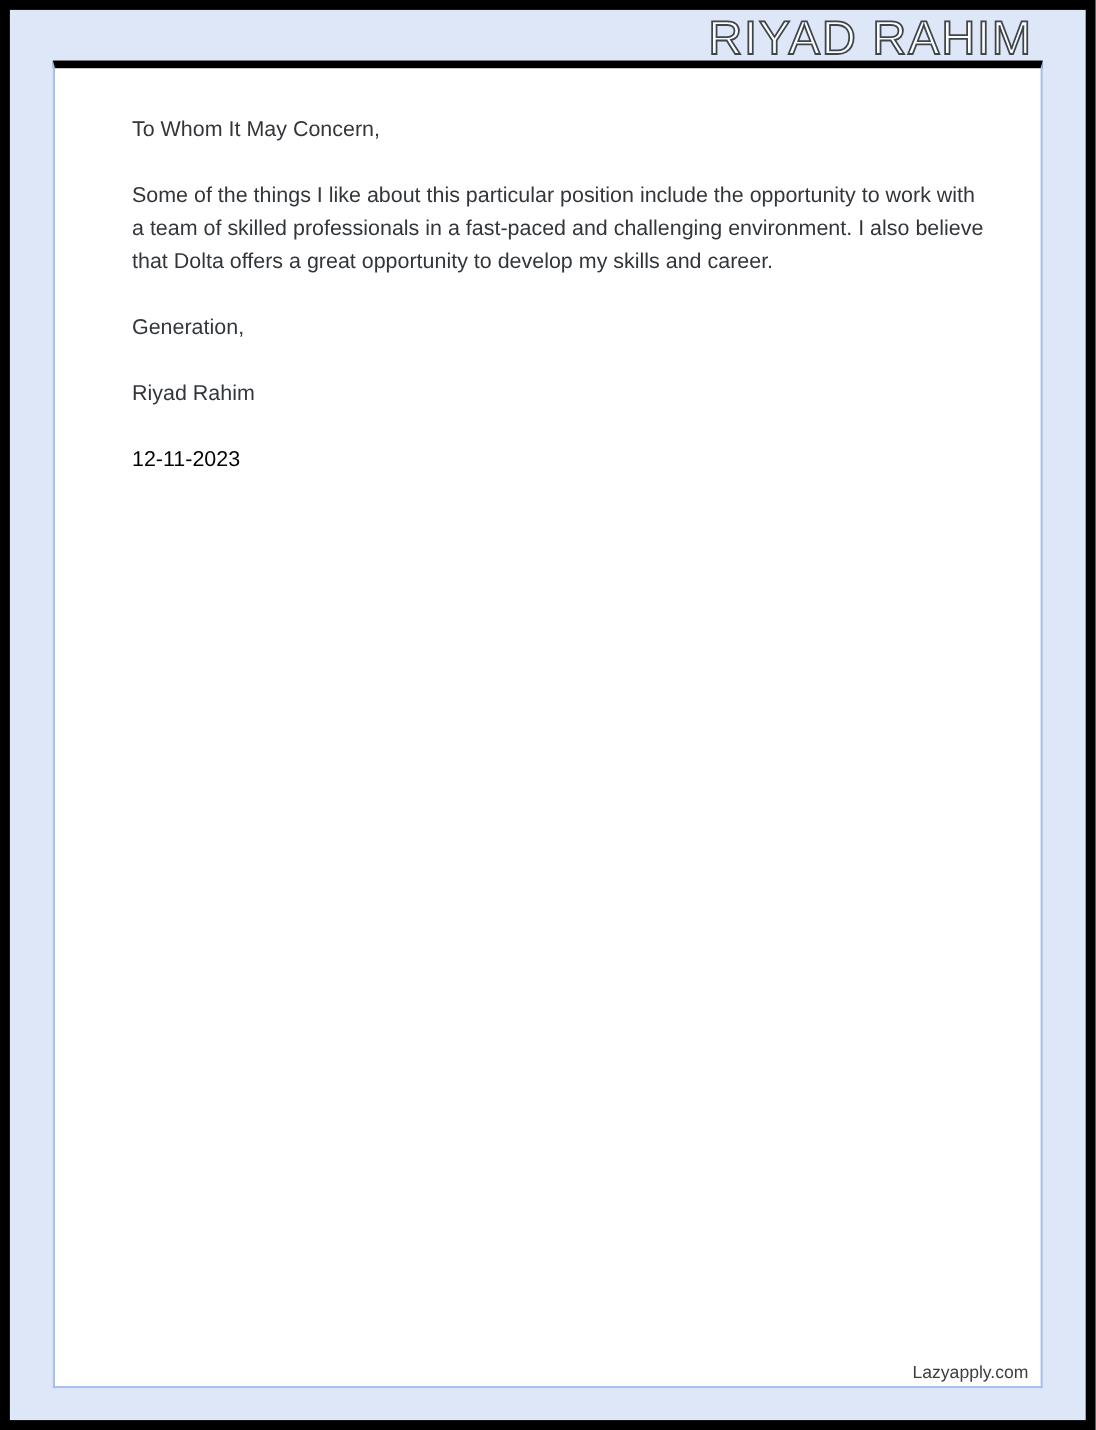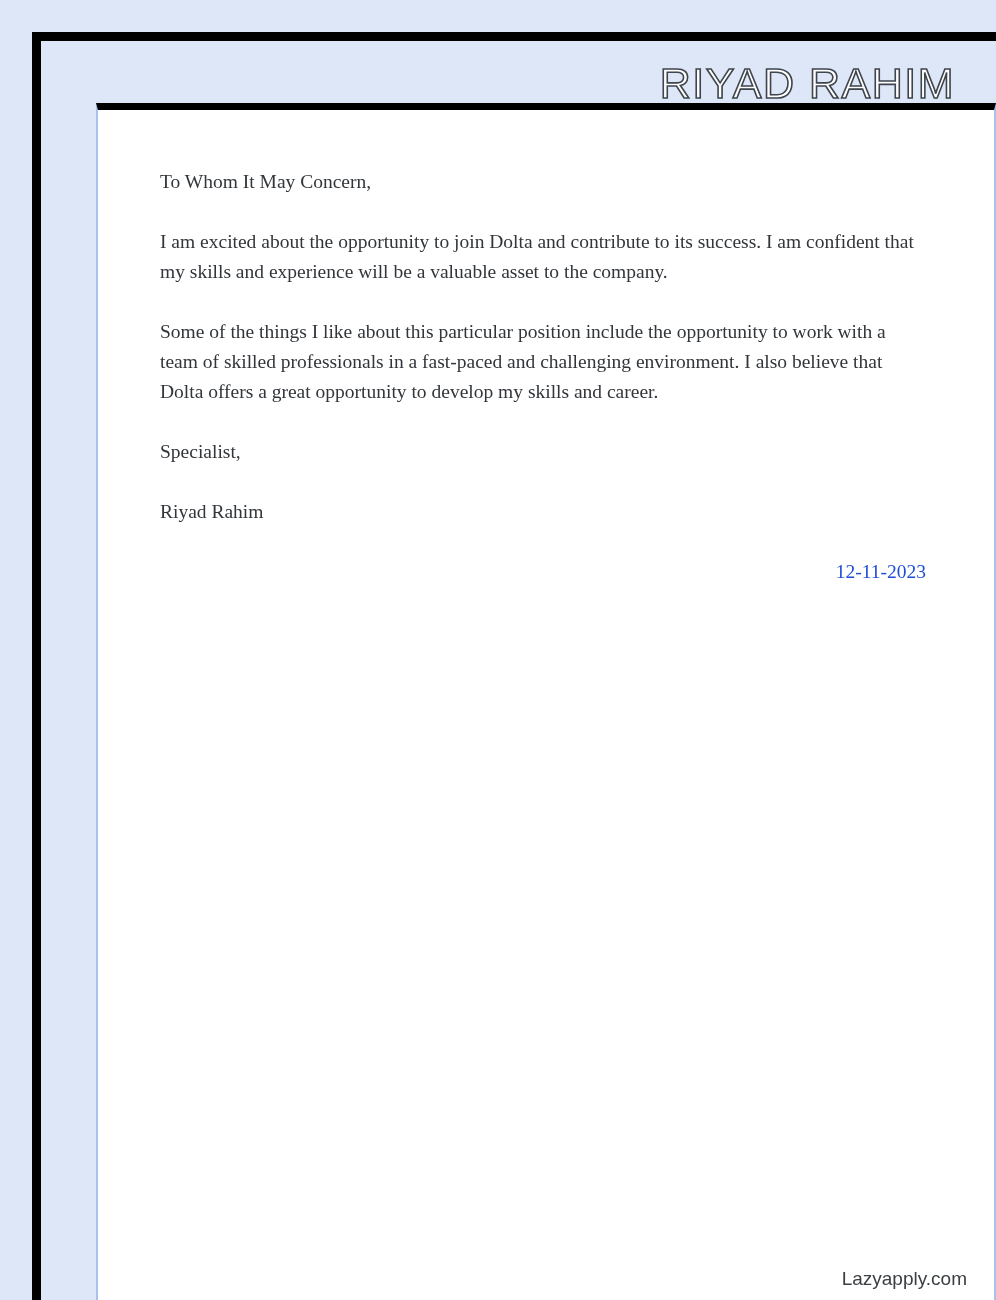--- a/index.html
+++ b/index.html
@@ -1,15 +1,15 @@
 <!DOCTYPE html>
 <html><head>
 <meta charset="utf-8">
 <style>
-  * { margin: 16px; padding: 0; box-sizing: border-box; }
+  * { margin: 0; padding: 0; box-sizing: border-box; }
   html, body { width: 996px; height: 1300px; }
   body {
     position: relative;
     background: #dee7f8;
     border: 9px solid #000;
     font-family: "Liberation Sans", sans-serif;
     overflow: hidden;
   }
   .header-name {
     position: absolute;
@@ -27,59 +27,56 @@
     position: absolute;
     left: 39px;
     top: 46px;
     width: 900px;
     height: 1207px;
     background: #ffffff;
     border: 2px solid #a9c0ec;
     border-top: 7px solid #000000;
   }
   .letter-content {
-    padding: 41px 52px 0 46px;
+    padding: 41px 52px 0 70px;
     font-size: 19.5px;
     line-height: 30px;
     color: #32363a;
-    font-family: Liberation Serif, serif;
   }
   .letter-content p { margin: 0 0 30px 0; }
   .salutation { margin-bottom: 30px; }
   .closing { margin-bottom: 30px; }
   .signature { margin-bottom: 10px; }
   .date {
-    color: #1d4ed8;
-    text-align: right;
+    color: #000000;
   }
   .watermark {
     position: absolute;
     right: 11px;
     bottom: 2px;
-    font-size: 19px;
+    font-size: 16px;
     color: #3c4043;
   }
 </style>
 </head>
 <body>
 
 <div class="header-name">RIYAD RAHIM</div>
 
 <div class="letter-panel">
   <div class="letter-content">
     <p class="salutation">To Whom It May Concern,</p>
 
 
-    <p class="body-paragraph">I am excited about the opportunity to join Dolta and contribute to its success. I am confident that my skills and experience will be a valuable asset to the company.</p>
 
     <p class="body-paragraph">Some of the things I like about this particular position include the opportunity to work with a team of skilled professionals in a fast-paced and challenging environment. I also believe that Dolta offers a great opportunity to develop my skills and career.</p>
 
 
 
-    <p class="closing">Specialist,</p>
+    <p class="closing">Generation,</p>
 
     <p class="signature">Riyad Rahim</p>
 
     <p class="date">12-11-2023</p>
   </div>
 
   <div class="watermark">Lazyapply.com</div>
 </div>
 
 </body></html>

